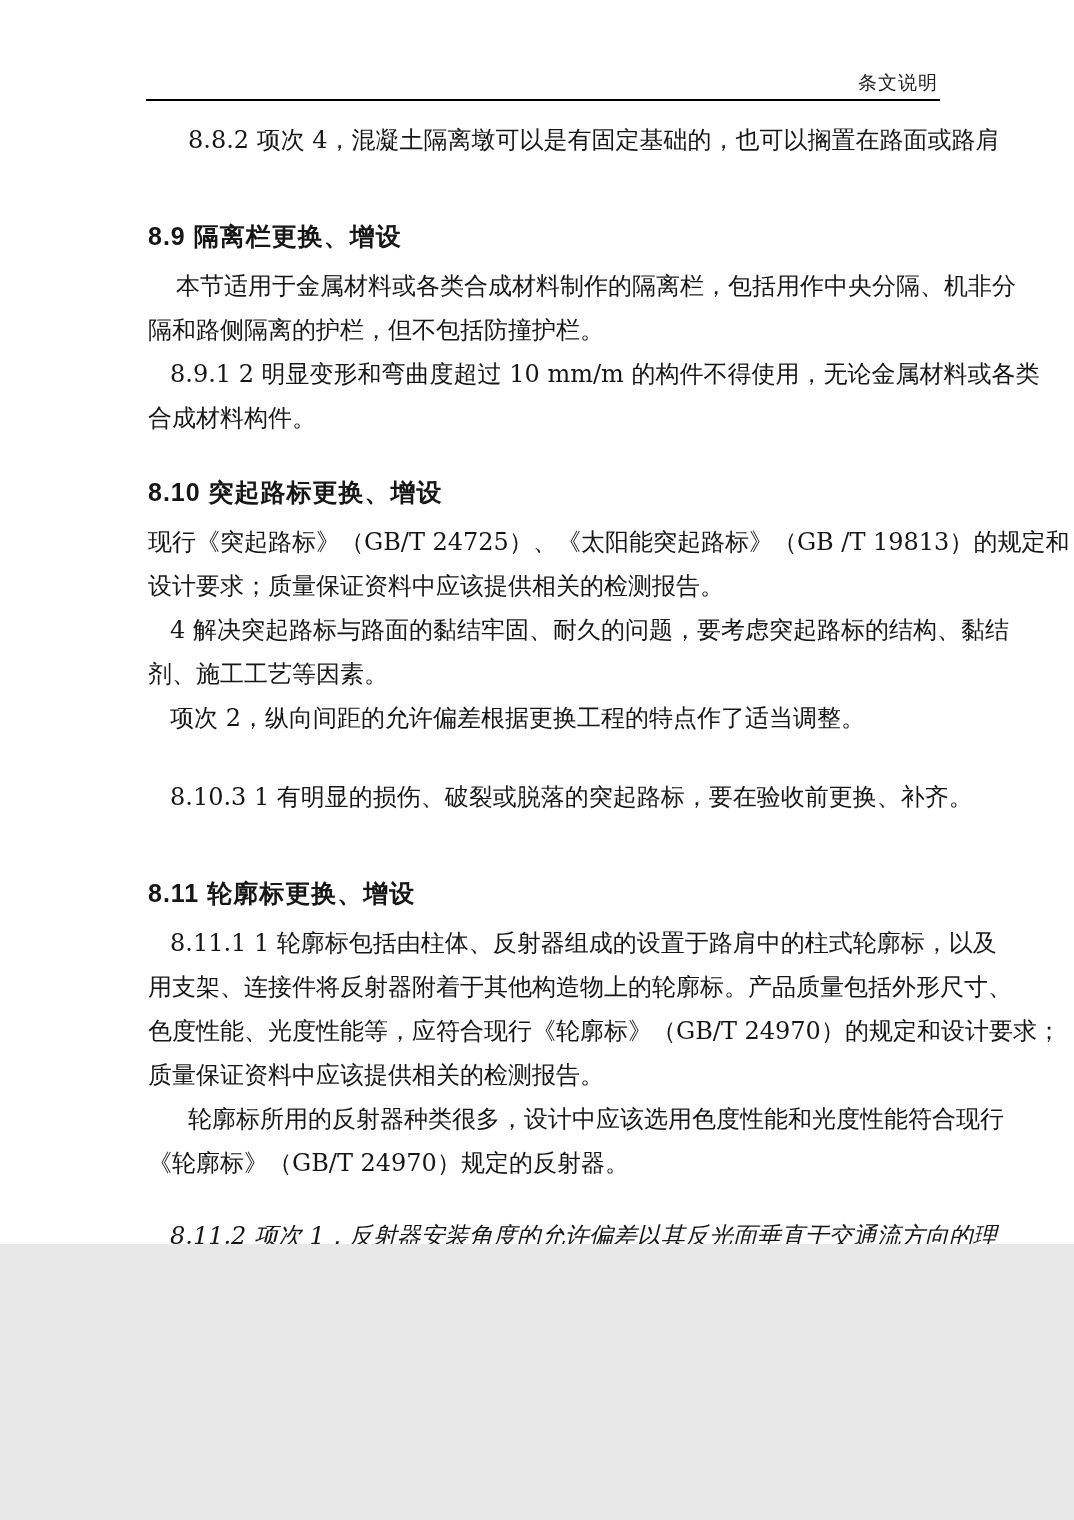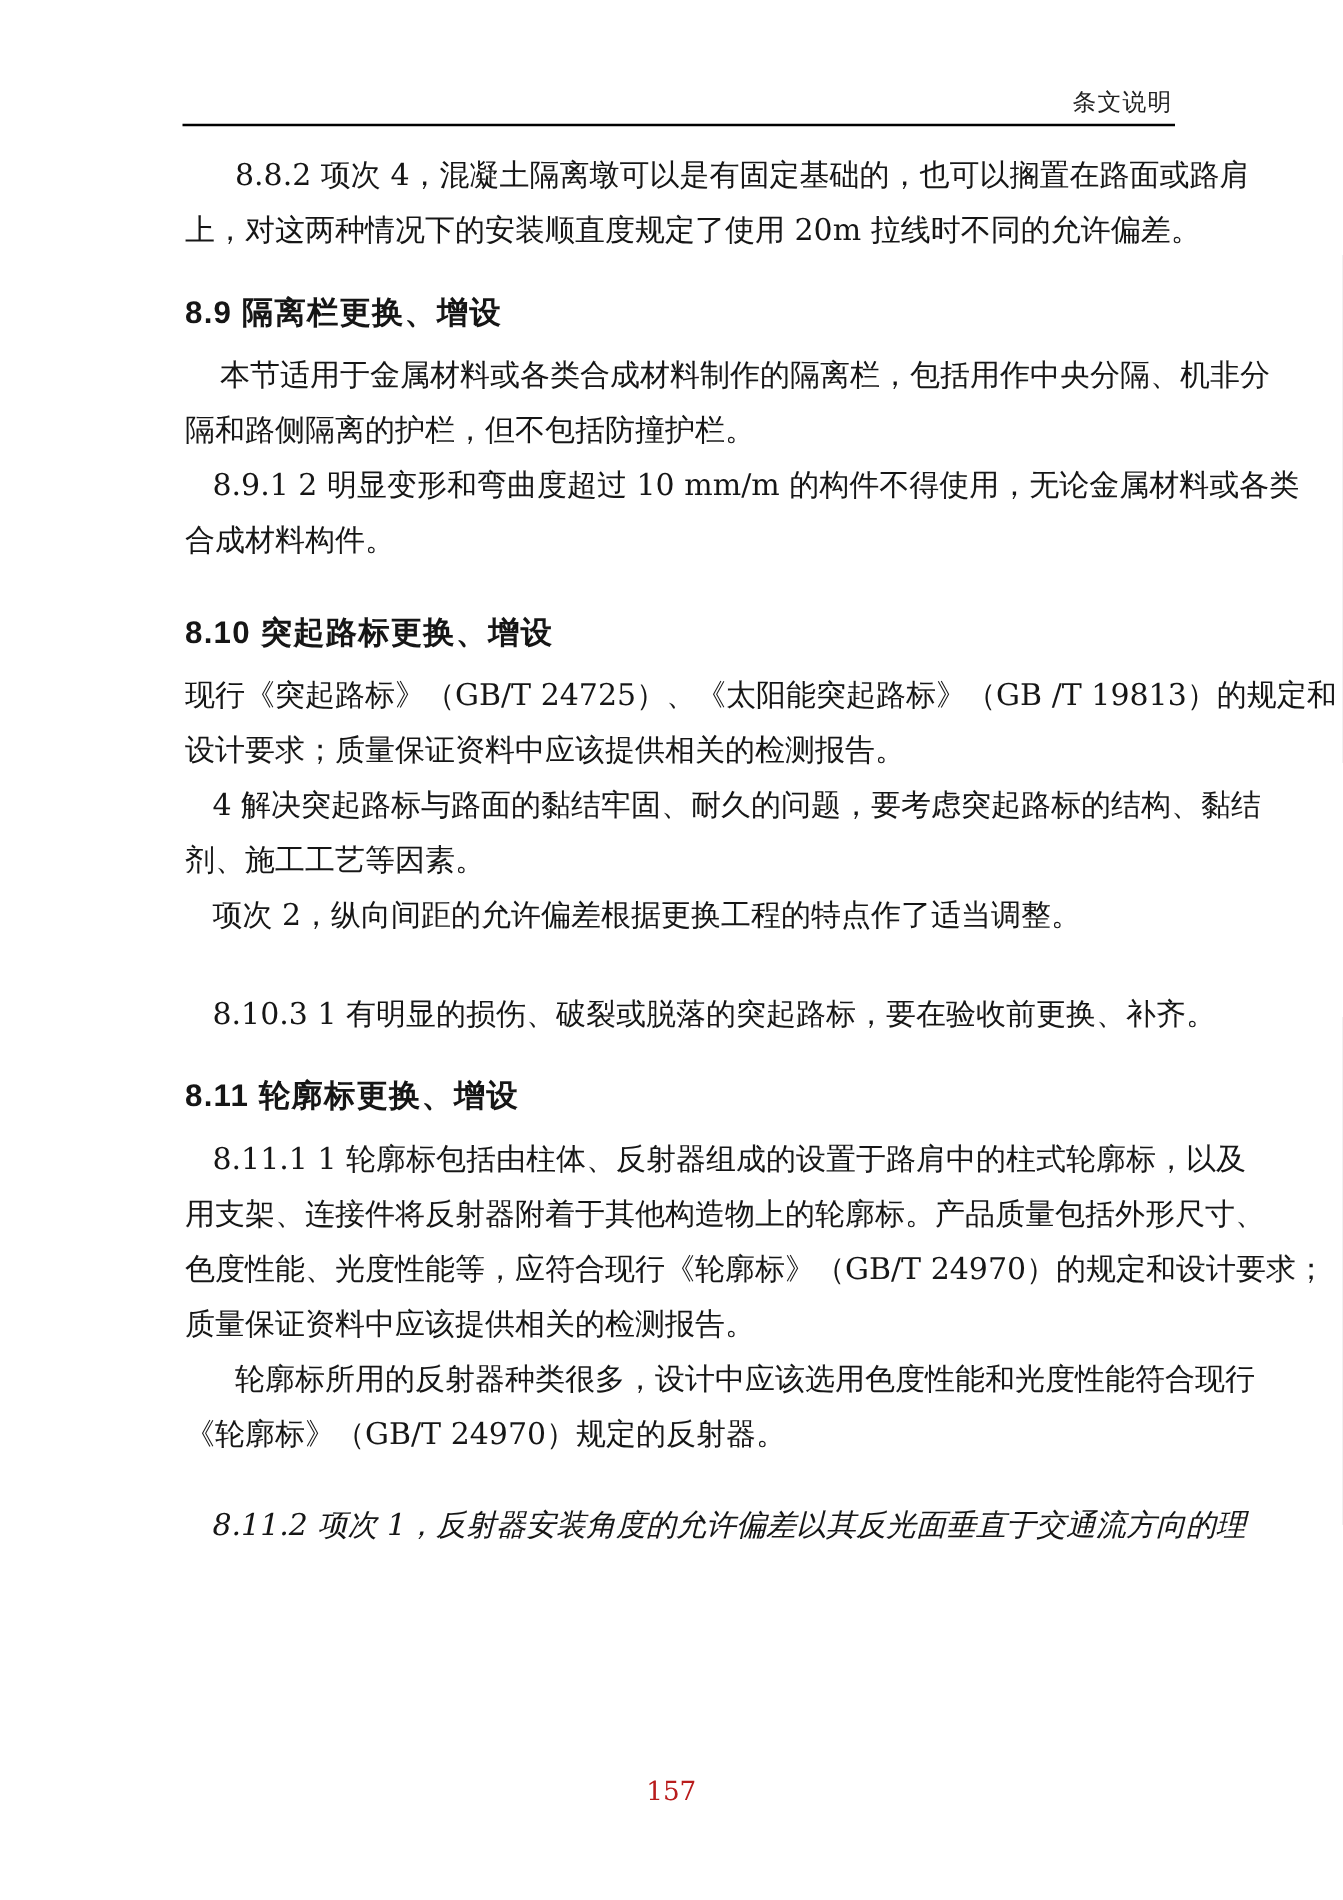--- a/index.html
+++ b/index.html
@@ -1,20 +1,20 @@
 <!DOCTYPE html>
 <html><head>
 <meta charset="utf-8">
 <style>
   * { box-sizing: border-box; }
   html, body { margin: 0; padding: 0; background: #e8e8e8; }
   .page {
     position: relative;
     width: 1074px;
-    height: 1520px;
+    height: 1244px;
     margin: 0 auto;
     background: #ffffff;
     overflow: hidden;
     font-family: "DejaVu Serif", "Liberation Serif", serif;
     color: #161616;
   }
   .running-head {
     position: absolute;
     top: 70px;
     left: 148px;
@@ -53,21 +53,21 @@
     letter-spacing: 1px;
     margin-bottom: 6px;
   }
   .ind1 { padding-left: 22px; }
   .ind2 { padding-left: 28px; }
   .ind3 { padding-left: 40px; }
   .mt29 { margin-top: 29px; font-style: italic; }
   .mt30 { margin-top: 30px; }
   .mt34 { margin-top: 34px; }
   .mt35 { margin-top: 35px; }
-  .mt38 { margin-top: 22px; }
+  .mt38 { margin-top: 52px; }
   .page-number {
     position: absolute;
     top: 1418px;
     left: 0;
     width: 1074px;
     text-align: center;
     font-size: 21px;
     line-height: 30px;
     color: #b91c1c;
   }
@@ -77,21 +77,20 @@
 
 <div class="page">
 
   <div class="running-head">条文说明</div>
 
   <div class="header-rule"></div>
 
   <div class="content">
 
     <p class="ln ind3">8.8.2  项次 4，混凝土隔离墩可以是有固定基础的，也可以搁置在路面或路肩</p>
-    <p class="ln">上，对这两种情况下的安装顺直度规定了使用 20m 拉线时不同的允许偏差。</p>
 
     <p class="ln head mt38">8.9  隔离栏更换、增设</p>
     <p class="ln ind2">本节适用于金属材料或各类合成材料制作的隔离栏，包括用作中央分隔、机非分</p>
     <p class="ln">隔和路侧隔离的护栏，但不包括防撞护栏。</p>
     <p class="ln ind1">8.9.1 2 明显变形和弯曲度超过 10 mm/m 的构件不得使用，无论金属材料或各类</p>
     <p class="ln">合成材料构件。</p>
 
     <p class="ln head mt30">8.10  突起路标更换、增设</p>
     <p class="ln">现行《突起路标》（GB/T 24725）、《太阳能突起路标》（GB /T 19813）的规定和</p>
     <p class="ln">设计要求；质量保证资料中应该提供相关的检测报告。</p>

